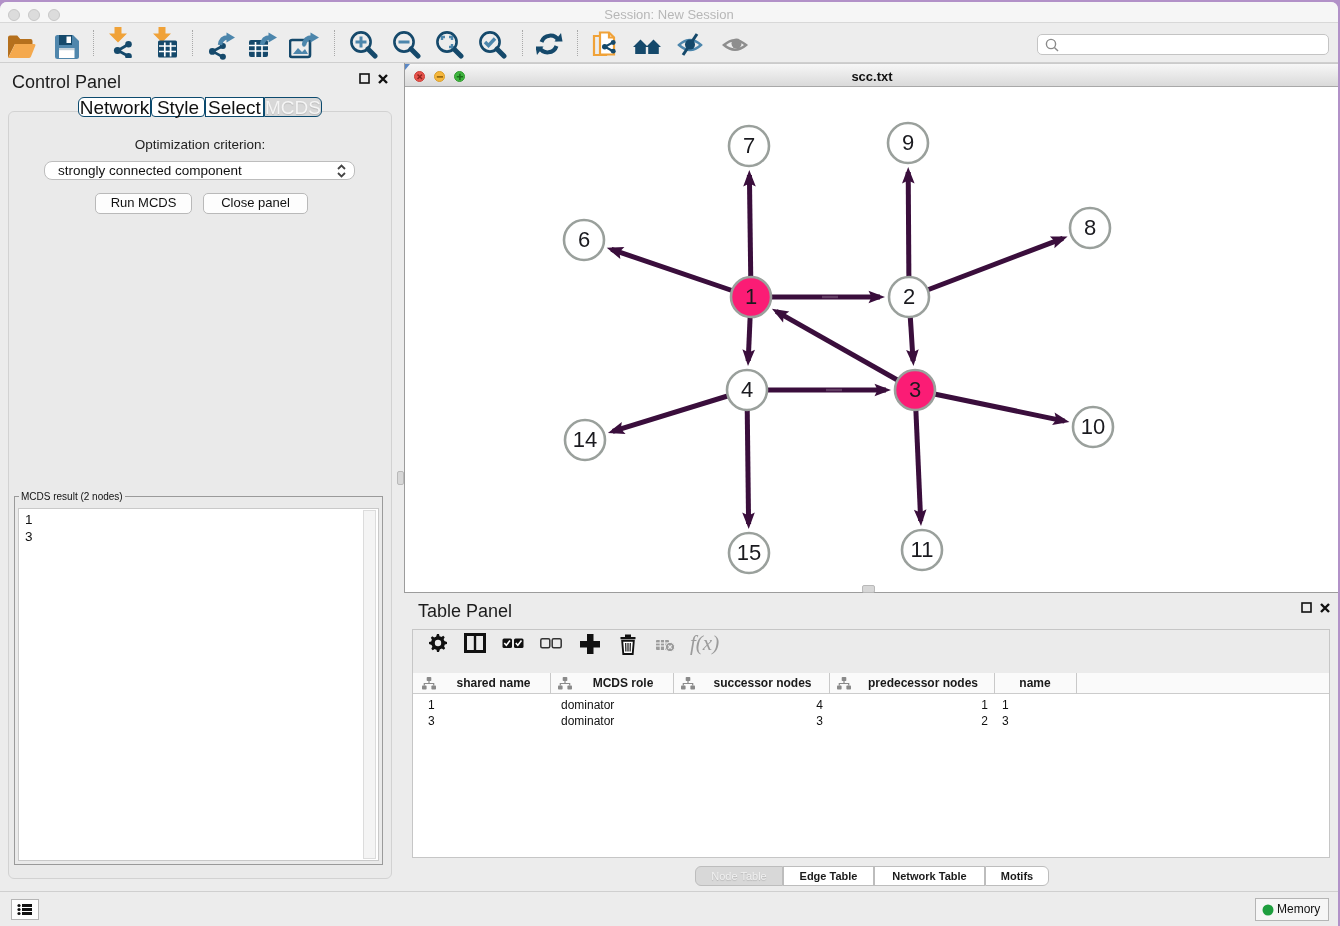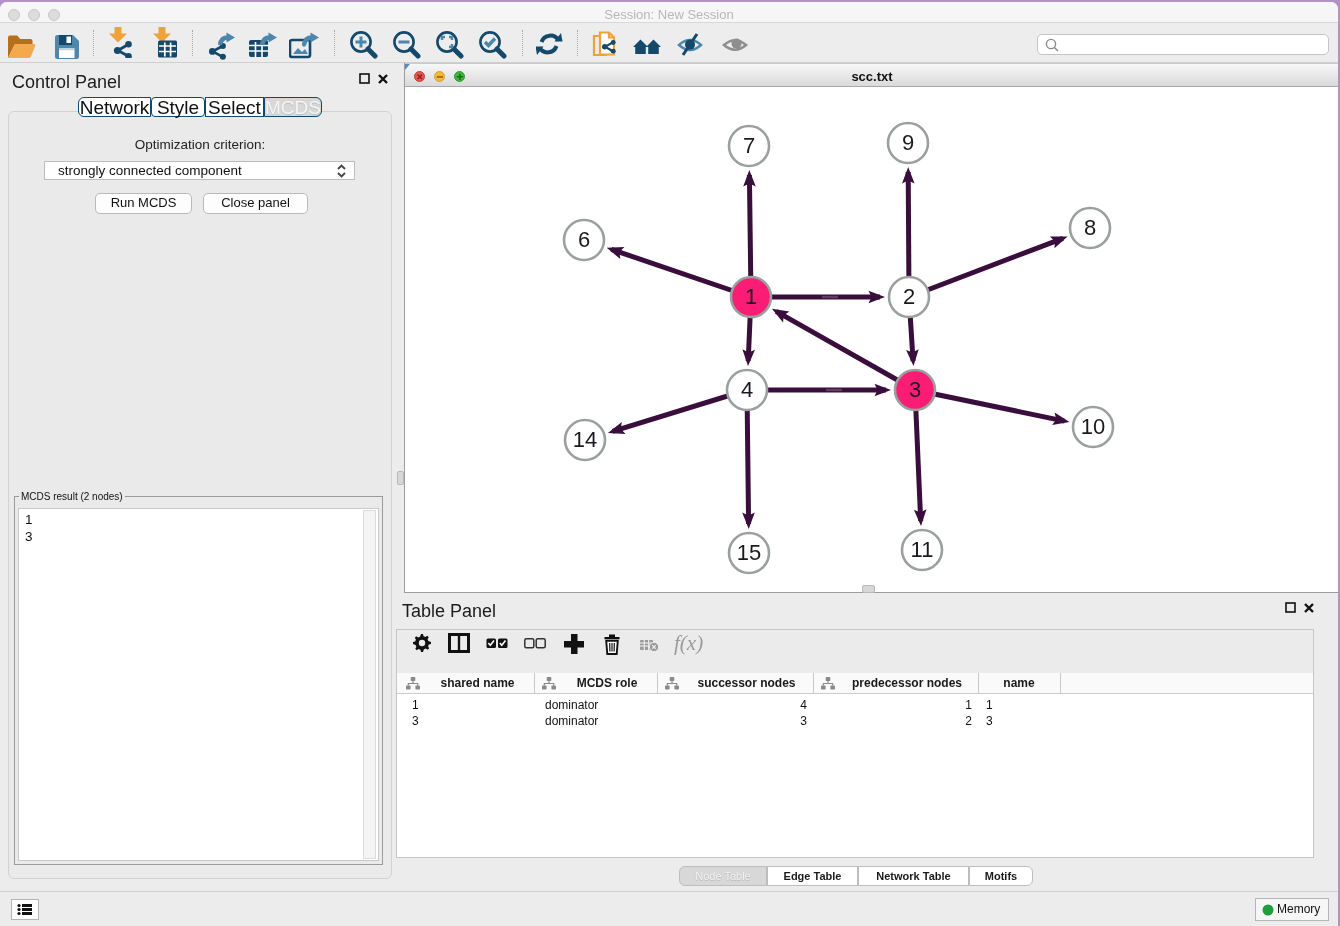--- a/index.html
+++ b/index.html
@@ -30,21 +30,21 @@
         font-size:13px;color:#111;text-align:center;}
   
   #nwin{position:absolute;left:404px;top:61px;width:934px;height:529px;
         border:1px solid #9c9c9c;border-top:none;box-sizing:content-box;background:#fff;}
   #ntit{position:absolute;left:0;top:0;width:100%;height:24px;
         background:linear-gradient(#f7f7f7,#dadada);border-top:1px solid #cbcbcb;
         border-bottom:1px solid #a8a8a8;box-sizing:border-box;}
   .tl{position:absolute;top:7px;width:11px;height:11px;border-radius:50%;box-sizing:border-box;}
   #ncanvas{position:absolute;left:0;top:27px;width:934px;height:502px;background:#fff;}
   
-  #tpanel{position:absolute;left:388px;top:594px;width:936px;height:295px;}
+  #tpanel{position:absolute;left:404px;top:594px;width:936px;height:295px;}
   #tbox{position:absolute;left:8px;top:33px;width:918px;height:229px;background:#fff;
         border:1px solid #c6c6c6;box-sizing:border-box;}
   #ttool{position:absolute;left:0;top:0;width:100%;height:43px;background:#ebebeb;}
   #thead{position:absolute;left:0;top:43px;width:100%;height:21px;background:#fafafa;
          border-bottom:1px solid #cccccc;box-sizing:border-box;font-weight:bold;}
   .hsep{position:absolute;top:0;height:21px;width:0;border-left:1px solid #c9c9c9;}
   .hlab{position:absolute;top:3px;font-size:12px;color:#1a1a1a;}
   .cell{position:absolute;font-size:12px;color:#111;}
   .btab{position:absolute;top:0;height:20px;background:#fff;border:1px solid #bdbdbd;
         box-sizing:border-box;font-size:11px;font-weight:bold;text-align:center;line-height:19px;color:#1a1a1a;}
@@ -236,21 +236,21 @@
         </svg>
     <svg style="position:absolute;left:377px;top:11px;" width="12" height="12">
           <path d="M2 2 L10 10 M10 2 L2 10" stroke="#111" stroke-width="2.4"></path>
         </svg>
     <div class="tab" style="left:78px;width:73px;top:35px;border-radius:6px 0 0 6px;">Network</div>
     <div class="tab" style="left:151px;width:54px;top:35px;border-radius:4px;">Style</div>
     <div class="tab" style="left:205px;width:59px;top:35px;border-radius:0;">Select</div>
     <div class="tab" style="left:264px;width:58px;top:35px;border-radius:0 6px 6px 0;background:#d8d8d8;color:#f5f5f5;text-shadow:0 1px 1px #bbb;">MCDS</div>
     <div style="position:absolute;left:8px;top:49px;width:384px;height:768px;background:#eaeaea;border:1px solid #d2d2d2;border-radius:6px;box-sizing:border-box;"></div>
     <div style="position:absolute;left:0px;top:75px;width:400px;text-align:center;font-size:13.5px;color:#222;">Optimization criterion:</div>
-    <div style="position:absolute;left:44px;top:99px;width:311px;height:19px;background:#fff;border:1px solid #bdbdbd;border-radius:0;box-sizing:border-box;">
+    <div style="position:absolute;left:44px;top:99px;width:311px;height:19px;background:#fff;border:1px solid #bdbdbd;border-radius:8px;box-sizing:border-box;">
           <div style="position:absolute;left:13px;top:1px;font-size:13.5px;color:#111;">strongly connected component</div>
           <svg style="position:absolute;right:7px;top:2px;" width="11" height="14">
             <path d="M2 5 L5.5 1.5 L9 5" fill="none" stroke="#444" stroke-width="1.8"></path>
             <path d="M2 9 L5.5 12.5 L9 9" fill="none" stroke="#444" stroke-width="1.8"></path>
           </svg>
         </div>
     <div class="cbtn" style="position:absolute;left:95px;top:131px;width:95px;height:19px;line-height:18px;">Run MCDS</div>
     <div class="cbtn" style="position:absolute;left:203px;top:131px;width:103px;height:19px;line-height:18px;">Close panel</div>
     <fieldset style="position:absolute;left:14px;top:429px;width:367px;height:372px;border:1px solid #9a9a9a;border-radius:0;margin:0;padding:0;background:#eaeaea;">
           <legend style="font-size:10px;color:#111;margin-left:4px;padding:0 2px;">MCDS result (2 nodes)</legend>

